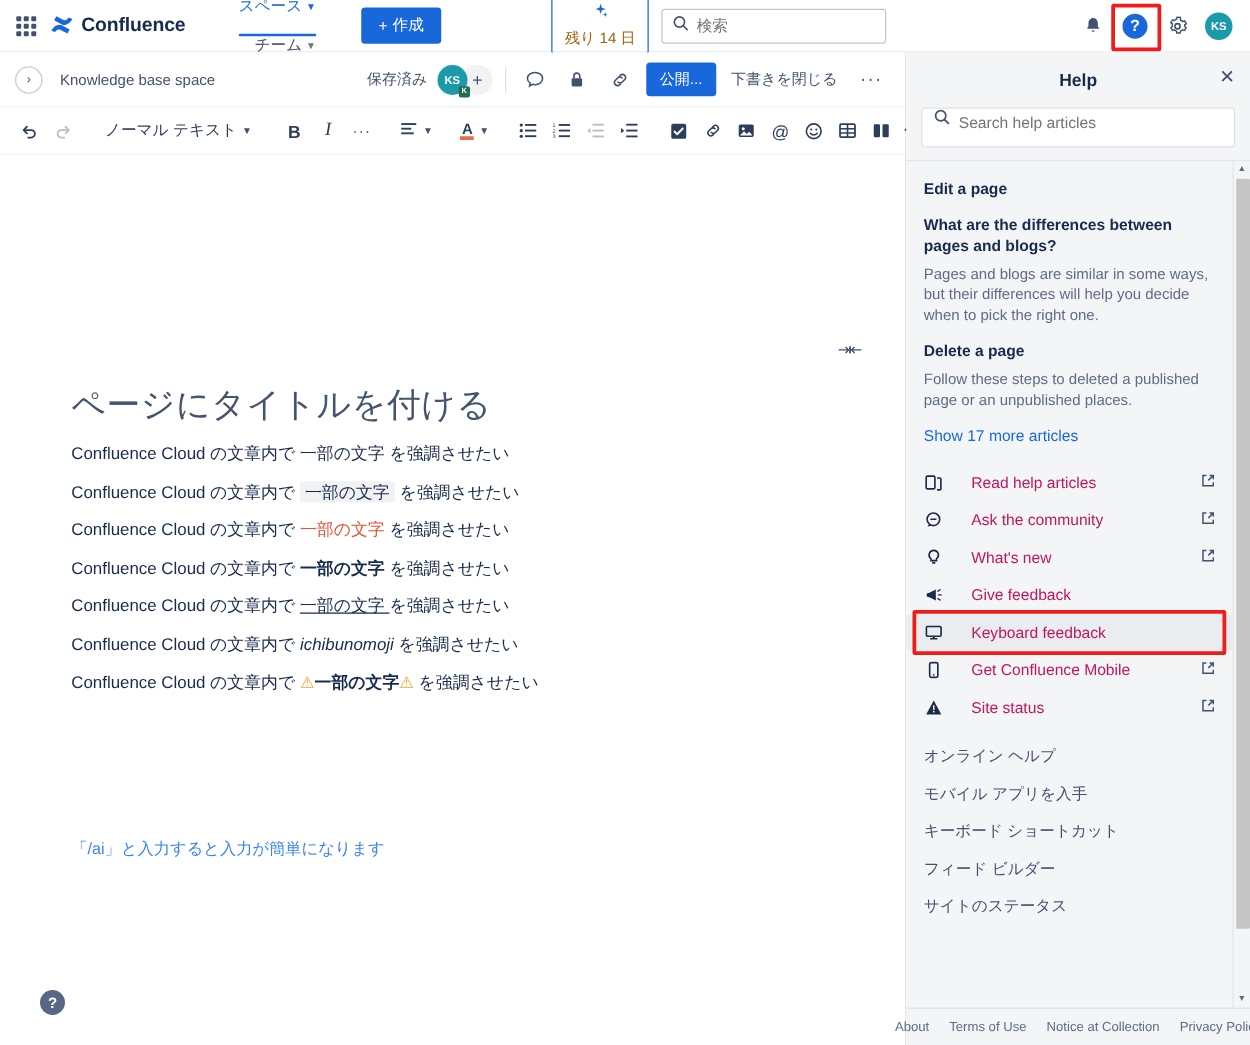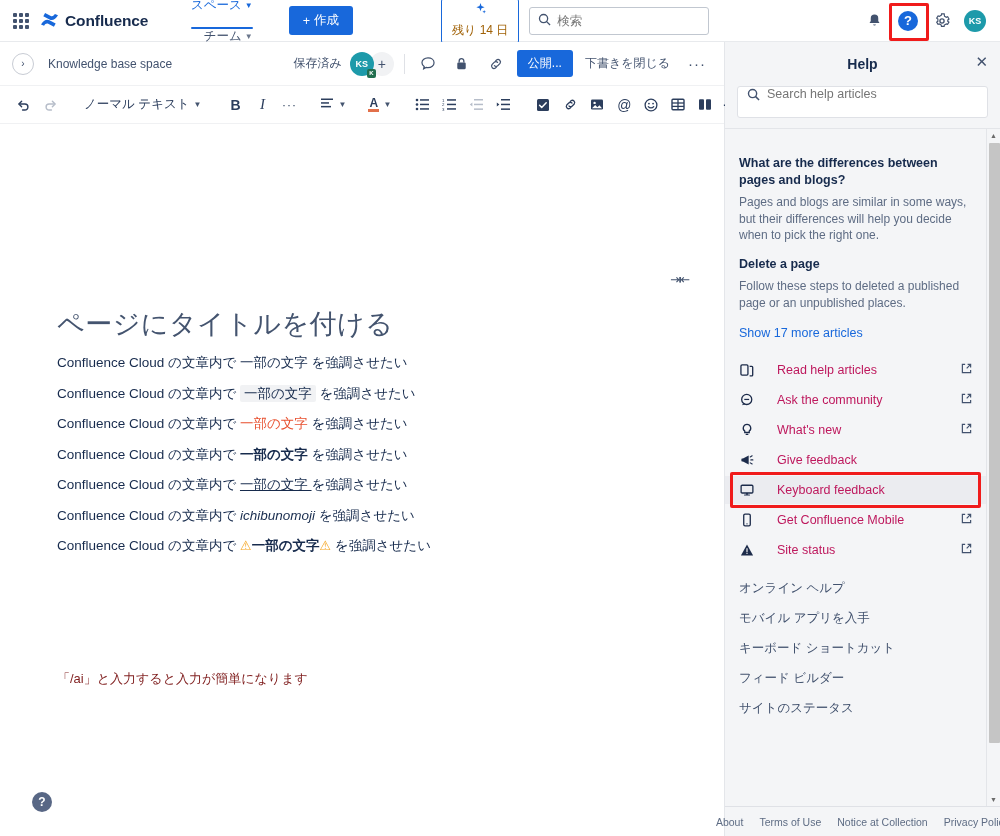--- a/index.html
+++ b/index.html
@@ -112,35 +112,35 @@
     letter-spacing: .5px; }
   .lines { position: absolute; left: 57px; top: 232px; width: 600px; }
   .line { font-size: 13.5px; color: #172b4d; line-height: 1; margin-bottom: 17px;
     white-space: nowrap; }
   .hl-gray { background: #f1f2f4; padding: 1px 4px; border-radius: 2px; }
   .hl-red { color: #e8502f; }
   .hl-bold { font-weight: bold; }
   .hl-ul { text-decoration: underline; }
   .hl-it { font-style: italic; }
   .warn { color: #f5a623; font-size: 13px; }
-  .ai-hint { position: absolute; left: 57px; top: 546px; font-size: 13px; color: #7f1d1d; }
+  .ai-hint { position: absolute; left: 57px; top: 546px; font-size: 13px; color: #3b82f6; }
   .bottom-help { position: absolute; left: 32px; bottom: 22px; width: 20px; height: 20px;
     border-radius: 50%; background: #586785; color: #fff; font-size: 12px; font-weight: bold;
     display: flex; align-items: center; justify-content: center; cursor: pointer; }
 
   
   #helppanel { position: absolute; top: 42px; right: 0; width: 275px; height: 794px;
     background: #f4f5f7; display: flex; flex-direction: column; }
   #hp-head { height: 44px; display: flex; align-items: center; justify-content: center;
     position: relative; flex: 0 0 auto; }
   #hp-title { font-size: 14px; color: #172b4d; font-weight: bold; }
   #hp-close { position: absolute; right: 12px; top: 12px; font-size: 15px; color: #42526e;
     cursor: pointer; line-height: 1; }
   #hp-search { margin: 0 12px 10px; height: 32px; background: #fff; border: 1px solid #dfe1e6;
-    border-radius: 3px; display: flex; align-items: flex-start; padding: 0 9px; gap: 7px; cursor: text;}
+    border-radius: 3px; display: flex; align-items: flex-end; padding: 12px 9px; gap: 7px; cursor: text;}
   #hp-search input { border: none; outline: none; font-size: 12.5px; width: 100%;
     font-family: inherit; color: #42526e; background: transparent; }
   #hp-body { flex: 1; position: relative; overflow: hidden; border-top: 1px solid #e3e5e9;}
   #hp-scroll { position: absolute; inset: 0 14px 0 0; padding: 14px 0 6px 0; overflow: hidden; }
   .art { padding: 0 14px; margin-bottom: 12px; }
   .art-t { font-size: 12.5px; font-weight: bold; color: #172b4d; line-height: 1.35;
     margin-bottom: 5px; cursor: pointer;}
   .art-d { font-size: 12px; color: #5e6c84; line-height: 1.4; }
   .showmore { padding: 0 14px; font-size: 12.5px; color: #1868db; cursor: pointer;
     margin: 14px 0 16px; }
@@ -484,20 +484,21 @@
         <line x1="9.3" y1="9.3" x2="13" y2="13" stroke="#42526e" stroke-width="1.6"></line>
       </svg>
     </span>
     <input type="text" placeholder="Search help articles" style="">
   </div>
 
   <div id="hp-body">
     <div id="hp-scroll">
 
       <div class="art">
+        <div class="art-t">Edit a page</div>
       </div>
       <div class="art">
         <div class="art-t">What are the differences between pages and blogs?</div>
         <div class="art-d">Pages and blogs are similar in some ways, but their differences will help you decide when to pick the right one.</div>
       </div>
       <div class="art">
         <div class="art-t">Delete a page</div>
         <div class="art-d">Follow these steps to deleted a published page or an unpublished places.</div>
       </div>
 

